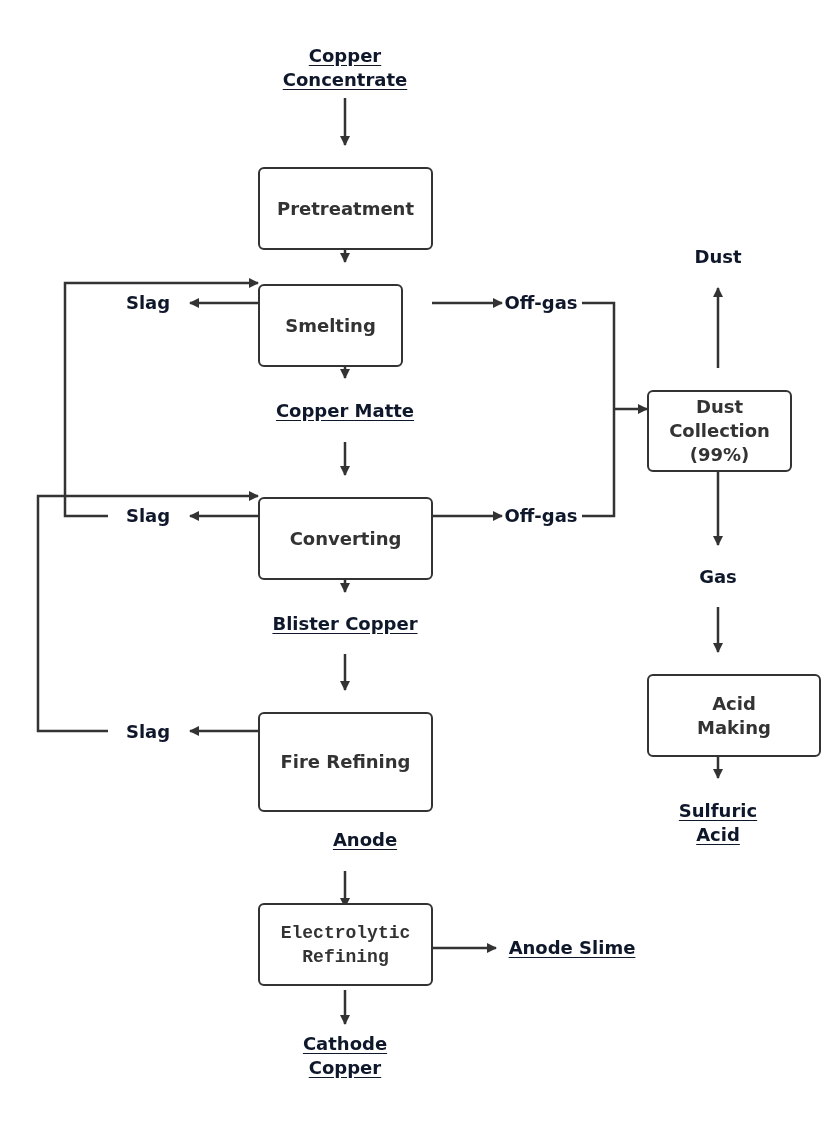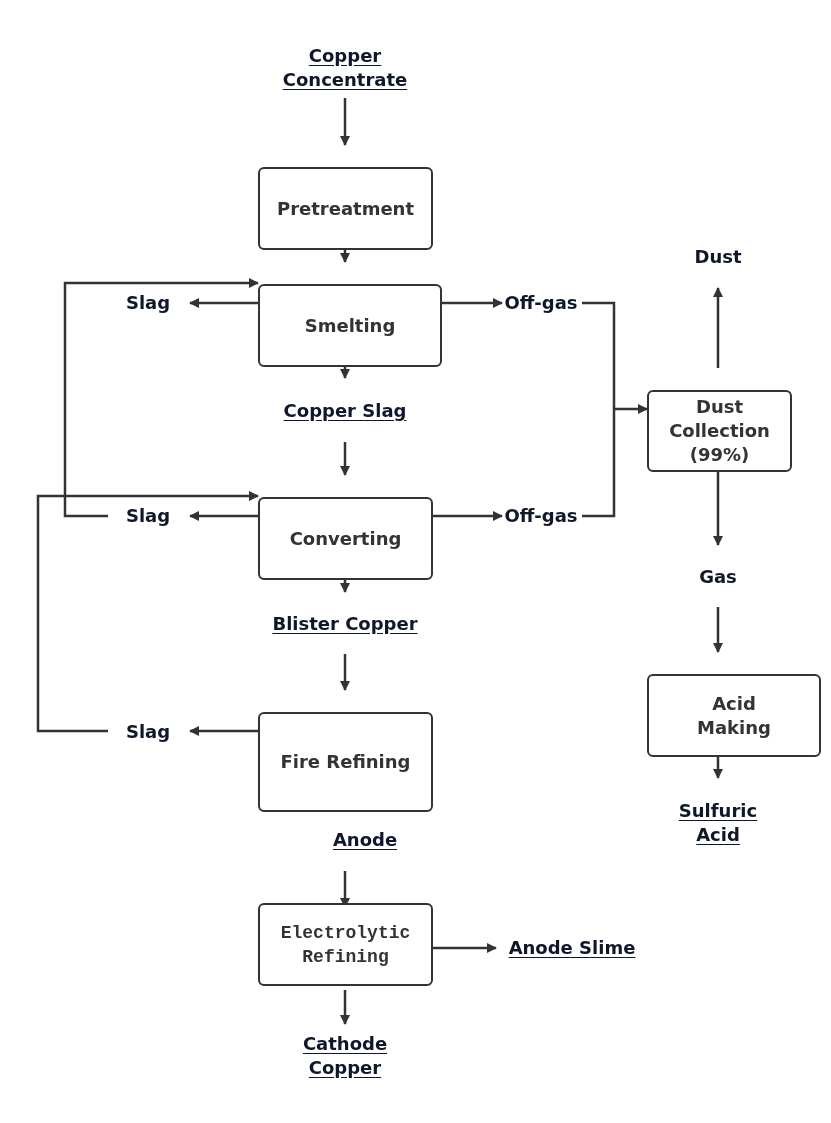--- a/index.html
+++ b/index.html
@@ -51,21 +51,21 @@
     <line x1="718" y1="607" x2="718" y2="652" marker-end="url(#ah)"></line>
     <line x1="718" y1="735" x2="718" y2="778" marker-end="url(#ah)"></line>
 
     <line x1="432" y1="948" x2="496" y2="948" marker-end="url(#ah)"></line>
   </g>
 </svg>
 
 <div class="box" style="left:258px; top:145px; width:175px; height:83px;">
   <span>Pretreatment</span>
 </div>
-<div class="box" style="left:258px; top:262px; width:184px; height:83px;">
+<div class="box" style="left:258px; top:262px; width:145px; height:83px;">
   <span>Smelting</span>
 </div>
 <div class="box" style="left:258px; top:475px; width:175px; height:83px;">
   <span>Converting</span>
 </div>
 <div class="box" style="left:258px; top:690px; width:175px; height:100px;">
   <span>Fire Refining</span>
 </div>
 <div class="box" style="left:258px; top:881px; width:175px; height:83px; white-space:pre-line;font-family:Liberation Mono, monospace;">
   <span>Electrolytic
@@ -76,21 +76,21 @@
 Collection
 (99%)</span>
 </div>
 <div class="box" style="left:647px; top:652px; width:174px; height:83px; white-space:pre-line;">
   <span>Acid
 Making</span>
 </div>
 
 <div class="label u" style="left:345px; top:44px;">Copper
 Concentrate</div>
-<div class="label u" style="left:345px; top:399px;">Copper Slag</div>
+<div class="label u" style="left:345px; top:399px;">Copper Matte</div>
 <div class="label u" style="left:345px; top:612px;text-decoration:underline;">Blister Copper</div>
 <div class="label u" style="left:345px; top:828px;margin-left:20px;">Anode </div>
 <div class="label u" style="left:345px; top:1032px;">Cathode
 Copper</div>
 <div class="label u" style="left:572px; top:936px;">Anode Slime</div>
 <div class="label u" style="left:718px; top:799px;">Sulfuric Acid</div>
 
 <div class="label" style="left:148px; top:291px;">Slag</div>
 <div class="label" style="left:148px; top:504px;">Slag</div>
 <div class="label" style="left:148px; top:720px;">Slag</div>

